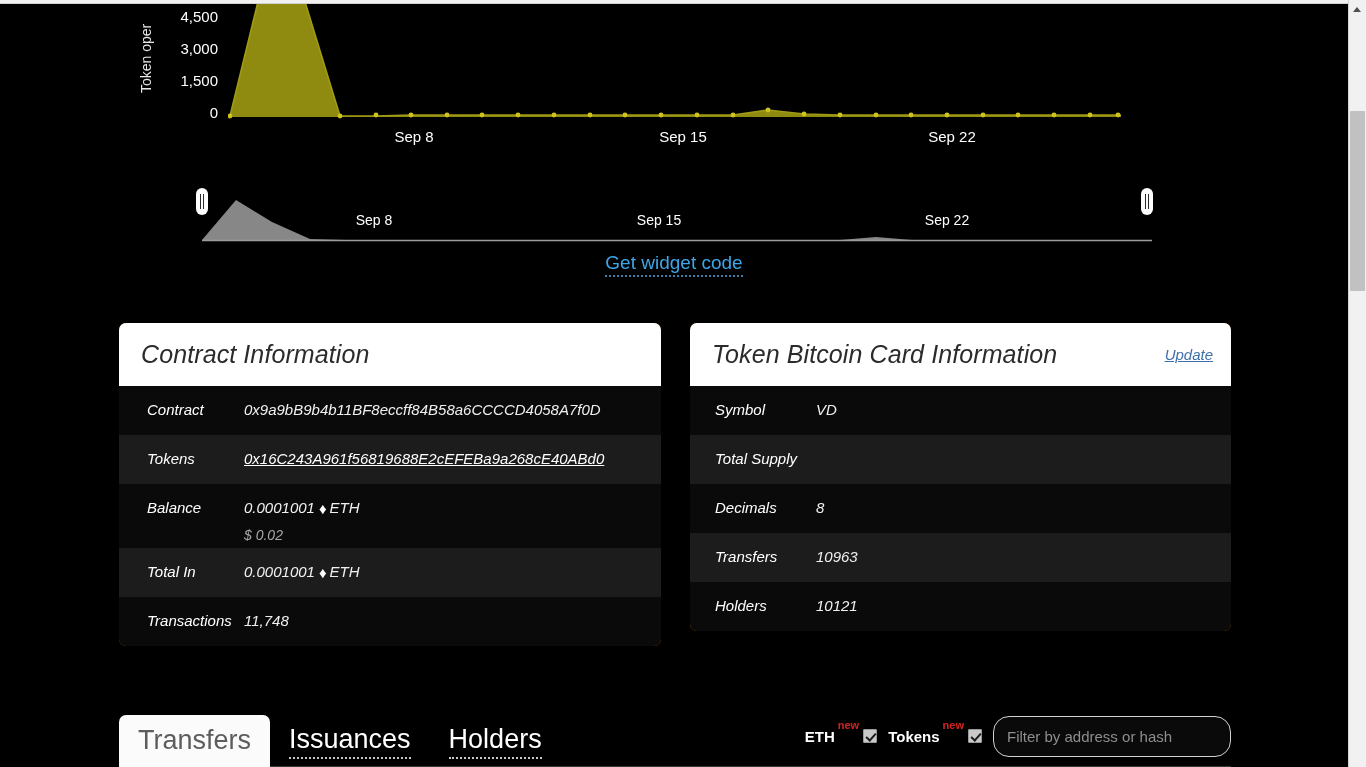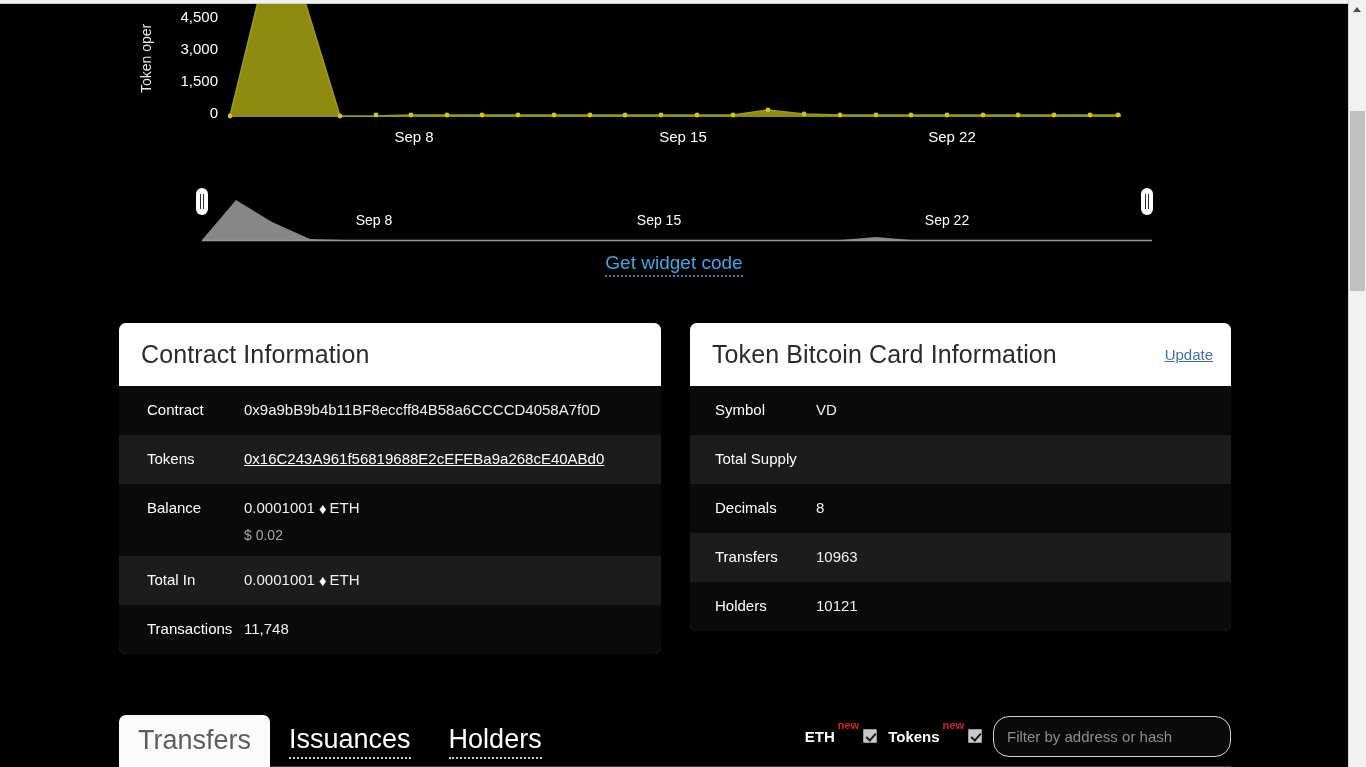--- a/index.html
+++ b/index.html
@@ -120,20 +120,21 @@
     padding-bottom: 2px;
     cursor: pointer;
   }
 
   
   .card {
     position: absolute;
     border-radius: 7px;
     overflow: hidden;
     background: #a16207;
+    font-style: italic;
   }
   #card-contract { left: 119px; top: 319px; width: 542px; }
   #card-token    { left: 690px; top: 319px; width: 541px; }
 
   .card-head {
     background: #ffffff;
     height: 63px;
     display: flex;
     align-items: center;
     justify-content: space-between;
@@ -150,21 +151,21 @@
     font-size: 15px;
     text-decoration: underline;
     cursor: pointer;
   }
 
   .rows { display: block; }
   .row {
     display: flex;
     align-items: flex-start;
     min-height: 49px;
-    padding: 14px 0 11px 0;
+    padding: 14px 0 3px 0;
   }
   .row.odd  { background: #0a0a0a; }
   .row.even { background: #1c1c1c; }
   .row-label {
     width: 125px;
     flex: 0 0 125px;
     padding-left: 28px;
     color: #ffffff;
     font-size: 15px;
     line-height: 20px;

